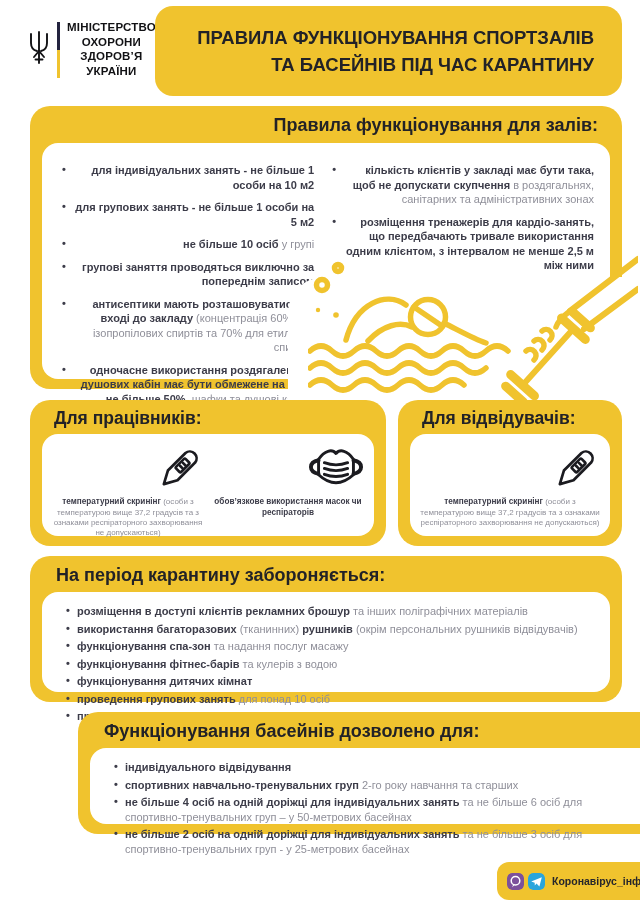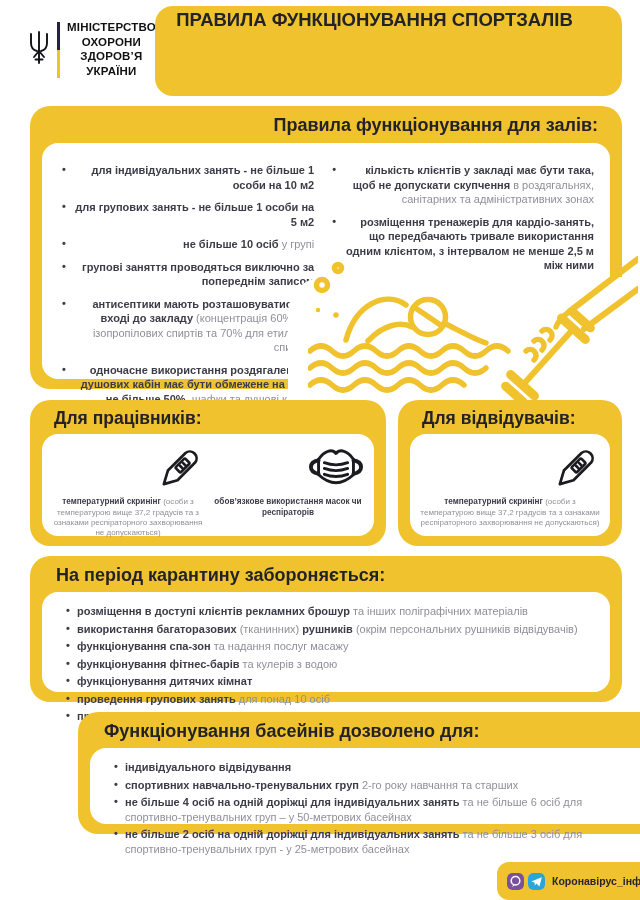--- a/index.html
+++ b/index.html
@@ -12,21 +12,21 @@
   
   .logo { position:absolute; left:28px; top:16px; display:flex; align-items:flex-start; gap:7px; }
   .logo .trident { width:22px; height:40px; margin-top:12px; }
   .logo .divider { width:3px; height:56px; margin-top:6px; display:flex; flex-direction:column; }
   .logo .divider .top { flex:1; background:#23233f; }
   .logo .divider .bot { flex:1; background:#F0C32E; }
   .logo .ltxt { font-weight:bold; font-size:11.5px; line-height:14.5px; letter-spacing:.2px; color:#111114; padding-top:4px;text-align:center; }
   .header-box {
     position:absolute; left:155px; top:6px; width:467px; height:90px;
     background:#F0C32E; border-radius:18px;
-    display:flex; flex-direction:row; justify-content:center;
+    display:flex; flex-direction:column; justify-content:center;
     text-align:right; padding-right:28px;
     font-weight:bold; font-size:18.5px; line-height:27px; color:#222227;
   }
   
   .section { position:absolute; background:#F0C32E; border-radius:20px; }
   .sec-title { font-weight:bold; font-size:18px; color:#222227; padding:9px 24px 0 26px; }
   .card { position:absolute; left:12px; right:12px; top:37px; bottom:10px; background:#ffffff; border-radius:16px; }
   
   .bullet { position:relative; padding-left:13px; font-size:11px; line-height:1.32; list-style:none; }
   .bullet::before { content:"\2022"; position:absolute; left:2px; top:-1px; color:#3C3C49; font-weight:bold; }
@@ -84,20 +84,21 @@
   <div class="ltxt">
     <div>МІНІСТЕРСТВО</div>
     <div>ОХОРОНИ</div>
     <div>ЗДОРОВ’Я</div>
     <div>УКРАЇНИ</div>
   </div>
 </div>
 
 <div class="header-box">
   <div>ПРАВИЛА ФУНКЦІОНУВАННЯ СПОРТЗАЛІВ</div>
+  <div>ТА БАСЕЙНІВ ПІД ЧАС КАРАНТИНУ</div>
 </div>
 
 <div class="section s1">
   <div class="sec-title">Правила функціонування для залів:</div>
   <div class="card">
     <ul class="col-left">
       <li class="bullet"><span class="b">для індивідуальних занять - не більше 1 особи на 10 м2</span><span class="r"></span></li>
       <li class="bullet"><span class="b">для групових занять - не більше 1 особи на 5 м2</span><span class="r"></span></li>
       <li class="bullet"><span class="b">не більше 10 осіб</span><span class="r"> у групі</span></li>
       <li class="bullet"><span class="b">групові заняття проводяться виключно за попереднім записом</span><span class="r"></span></li>

